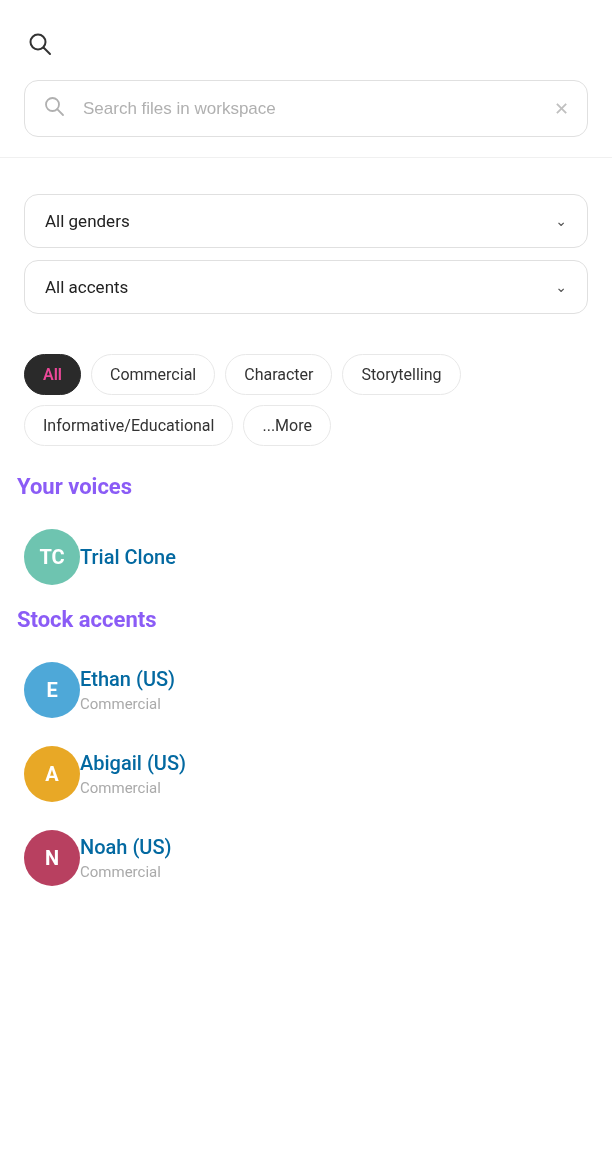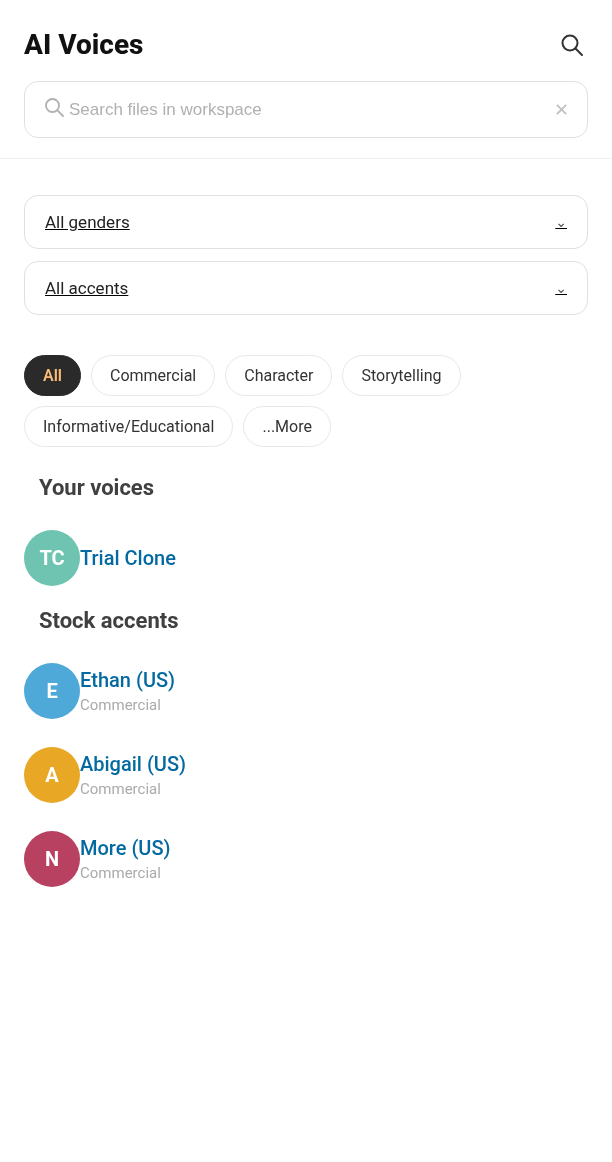--- a/index.html
+++ b/index.html
@@ -42,21 +42,21 @@
       padding: 0 24px 20px 24px;
     }
 
     .search-bar {
       display: flex;
       align-items: center;
       border: 1.5px solid #e0e0e0;
       border-radius: 14px;
       padding: 14px 18px;
       background: #ffffff;
-      gap: 4px;
+      gap: 18px;
     }
 
     .search-bar input {
       border: none;
       outline: none;
       font-size: 17px;
       color: #999999;
       flex: 1;
       background: transparent;
     }
@@ -81,21 +81,20 @@
       background: #f0f0f0;
       margin: 0 0 20px 0;
     }
 
     .filters-container {
       padding: 16px 24px;
       display: flex;
       flex-direction: column;
       gap: 12px;
       margin-bottom: 24px;
-      text-decoration: underline;
     }
 
     .dropdown {
       display: flex;
       align-items: center;
       justify-content: space-between;
       border: 1.5px solid #e0e0e0;
       border-radius: 14px;
       padding: 16px 20px;
       cursor: pointer;
@@ -126,30 +125,30 @@
       font-size: 16px;
       cursor: pointer;
       border: 1.5px solid #e8e8e8;
       background: #ffffff;
       color: #333333;
       font-weight: 400;
     }
 
     .tag.active {
       background: #2a2a2a;
-      color: #fdba74;
+      color: #ec4899;
       border-color: #2a2a2a;
       font-weight: 600;
     }
 
     .section-title {
       font-size: 22px;
       font-weight: 700;
-      color: #404040;
-      padding: 0 39px;
+      color: #8b5cf6;
+      padding: 0 17px;
       margin-bottom: 16px;
     }
 
     .voice-item {
       display: flex;
       align-items: center;
       padding: 14px 24px;
       cursor: pointer;
       gap: 0;
     }
@@ -202,21 +201,20 @@
     }
 
     .section-block {
       margin-bottom: 8px;
     }
   </style>
 </head>
 <body>
 
 <div class="header">
-  <h1 class="header-title">AI Voices</h1>
   <div class="search-icon-header">
     <svg width="26" height="26" viewBox="0 0 26 26" fill="none" xmlns="http://www.w3.org/2000/svg">
       <circle cx="11" cy="11" r="7.5" stroke="#333333" stroke-width="2"></circle>
       <line x1="16.5" y1="16.5" x2="23" y2="23" stroke="#333333" stroke-width="2" stroke-linecap="round"></line>
     </svg>
   </div>
 </div>
 
 <div class="search-bar-container">
   <div class="search-bar">
@@ -286,17 +284,17 @@
       <span class="voice-name">Abigail (US)</span>
       <span class="voice-type">Commercial</span>
     </div>
   </div>
 
   <div class="voice-item">
     <div class="avatar avatar-n">
       <span>N</span>
     </div>
     <div class="voice-info">
-      <span class="voice-name">More (US)</span>
+      <span class="voice-name">Noah (US)</span>
       <span class="voice-type">Commercial</span>
     </div>
   </div>
 </div>
 
 </body></html>

